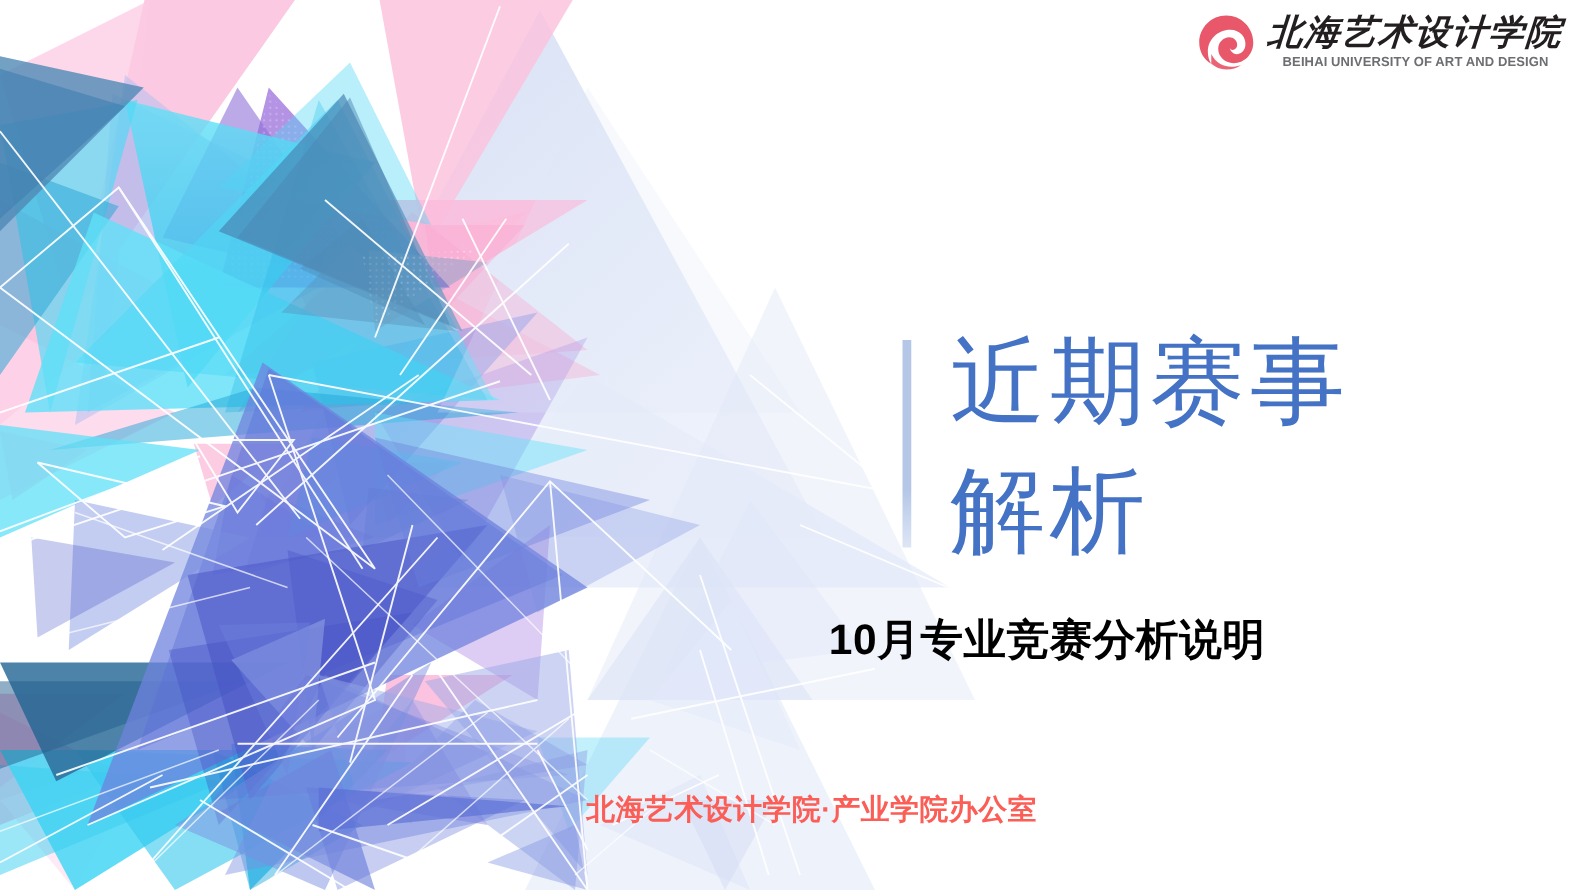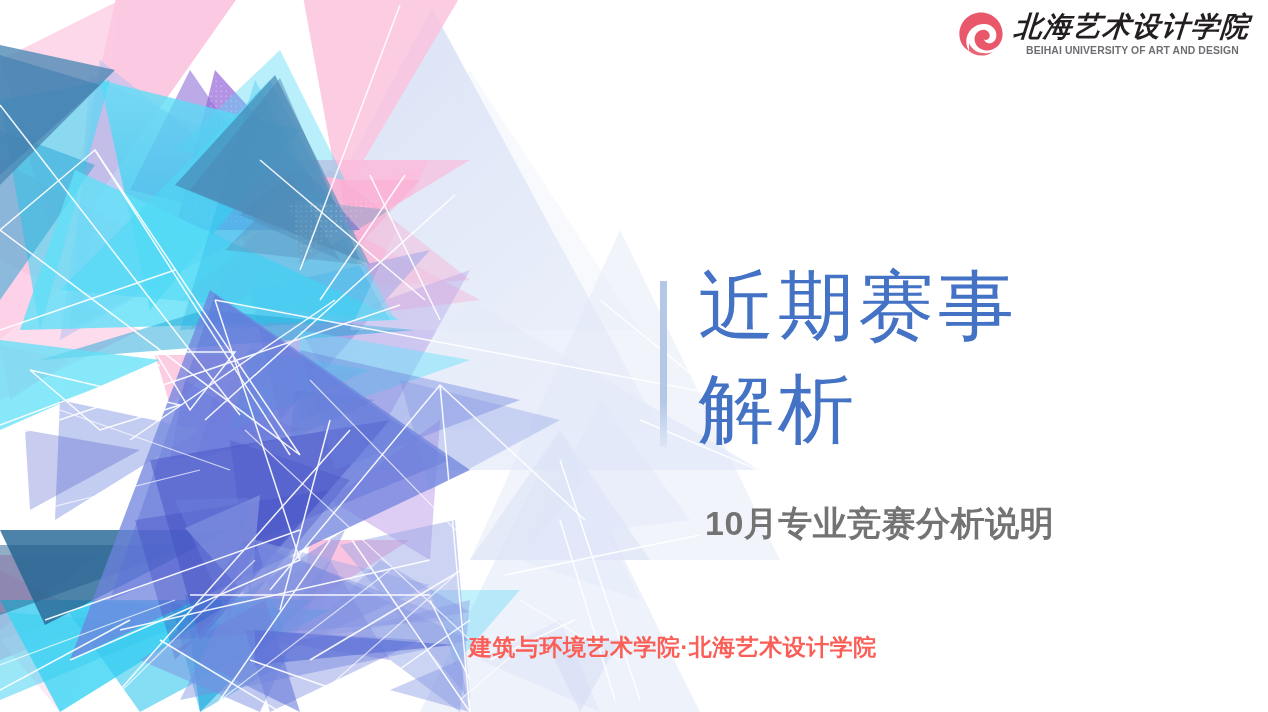--- a/index.html
+++ b/index.html
@@ -67,24 +67,24 @@
     font-weight: bold;
     letter-spacing: 0.1px;
     color: #6d6e71;
     white-space: nowrap;
     transform: scaleX(0.99);
   }
 
   
   #title-block {
     position: absolute;
-    left: 632px;
+    left: 694px;
     top: 268px;
     display: flex;
-    align-items: flex-end;
+    align-items: flex-start;
     padding-left: 28px;
   }
   #title-accent-bar {
     width: 7px;
     height: 166px;
     margin-top: 4px;
     background: linear-gradient(to bottom, #b4c7e7 0%, #b4c7e7 72%, #dde6f5 100%);
     flex: 0 0 auto;
   }
   #title-lines {
@@ -100,28 +100,27 @@
     white-space: nowrap;
     display: block;
   }
   #title-line-2 {
     margin-top: 27px;
   }
 
   
   #subtitle {
     position: absolute;
-    left: 705px;
+    left: 663px;
     top: 489px;
     font-size: 34px;
     font-weight: bold;
-    color: #737373;
+    color: #000000;
     letter-spacing: 0.5px;
     white-space: nowrap;
-    margin-top: 12px;
   }
 
   
   #footer-dept {
     position: absolute;
     left: 469px;
     top: 632px;
     font-size: 23px;
     font-weight: bold;
     color: #fa5e57;
@@ -348,15 +347,15 @@
   <div id="title-block">
     <div id="title-accent-bar"></div>
     <div id="title-lines">
       <span class="title-line" id="title-line-1">近期赛事</span>
       <span class="title-line" id="title-line-2">解析</span>
     </div>
   </div>
 
   <div id="subtitle">10月专业竞赛分析说明</div>
 
-  <div id="footer-dept">建筑与环境艺术学院·北海艺术设计学院</div>
+  <div id="footer-dept">北海艺术设计学院·产业学院办公室</div>
 
 </div>
 
 </body></html>

